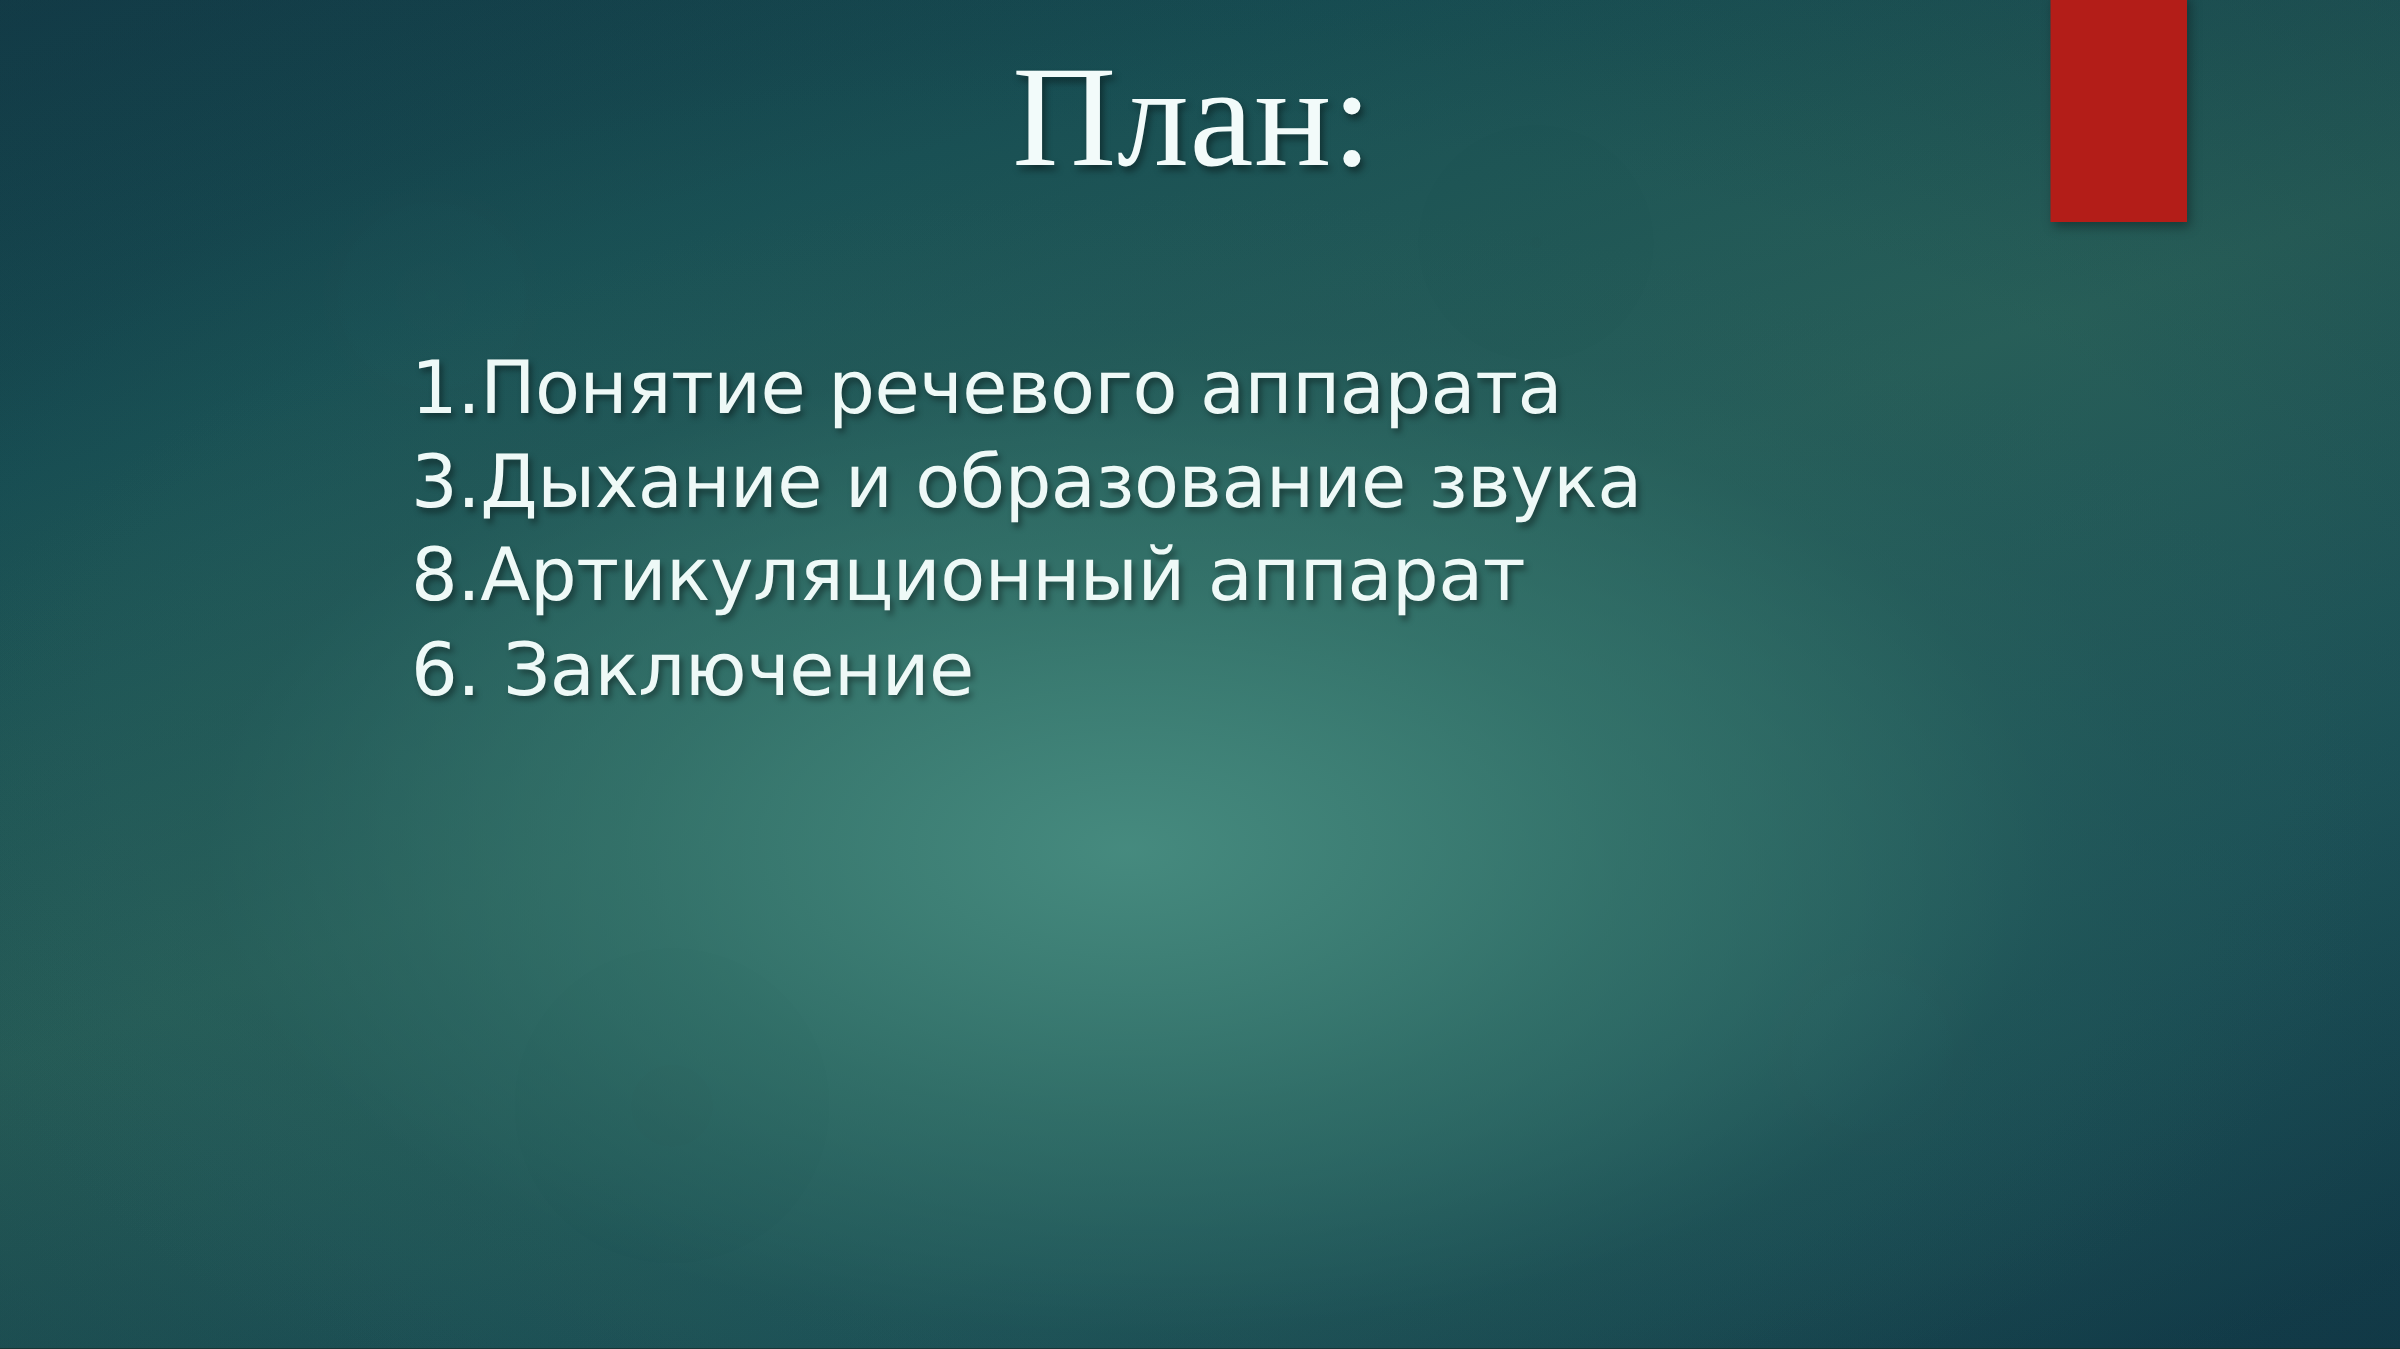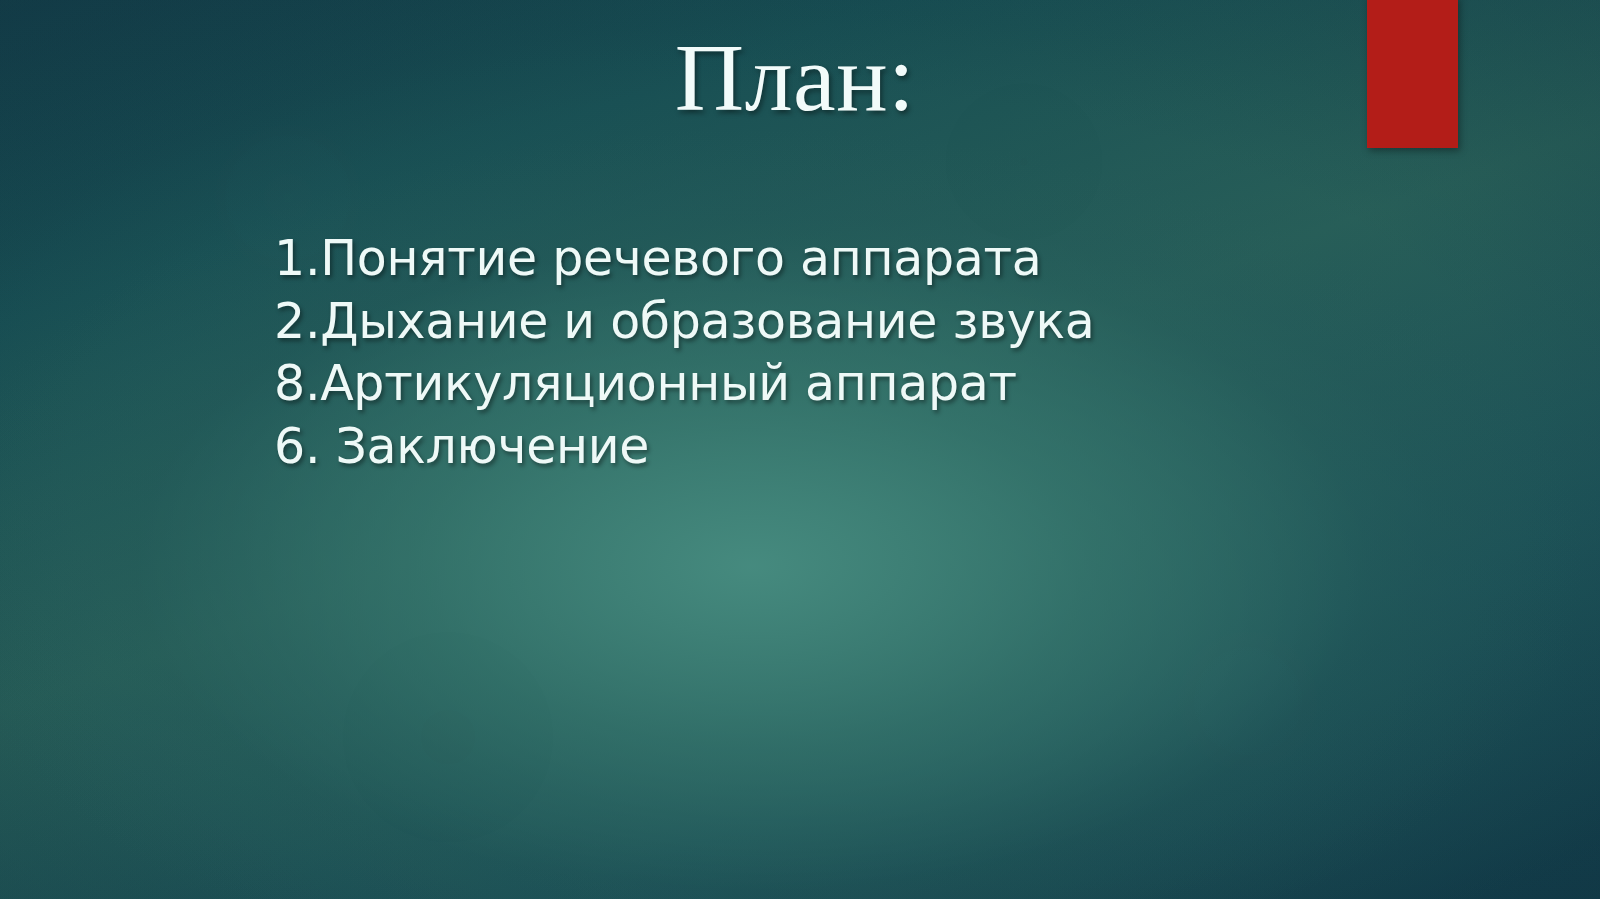--- a/index.html
+++ b/index.html
@@ -86,18 +86,18 @@
 <div id="slide">
 
   <div id="grain"></div>
 
   <div id="accent-bar"></div>
 
   <div id="title">План:</div>
 
   <div id="body-block">
     <div class="body-line">1.Понятие речевого аппарата</div>
-    <div class="body-line">2.Дыхание и образование звука</div>
+    <div class="body-line">3.Дыхание и образование звука</div>
     <div class="body-line">8.Артикуляционный аппарат</div>
     <div class="body-line">6. Заключение</div>
   </div>
 
 </div>
 
 </body></html>

